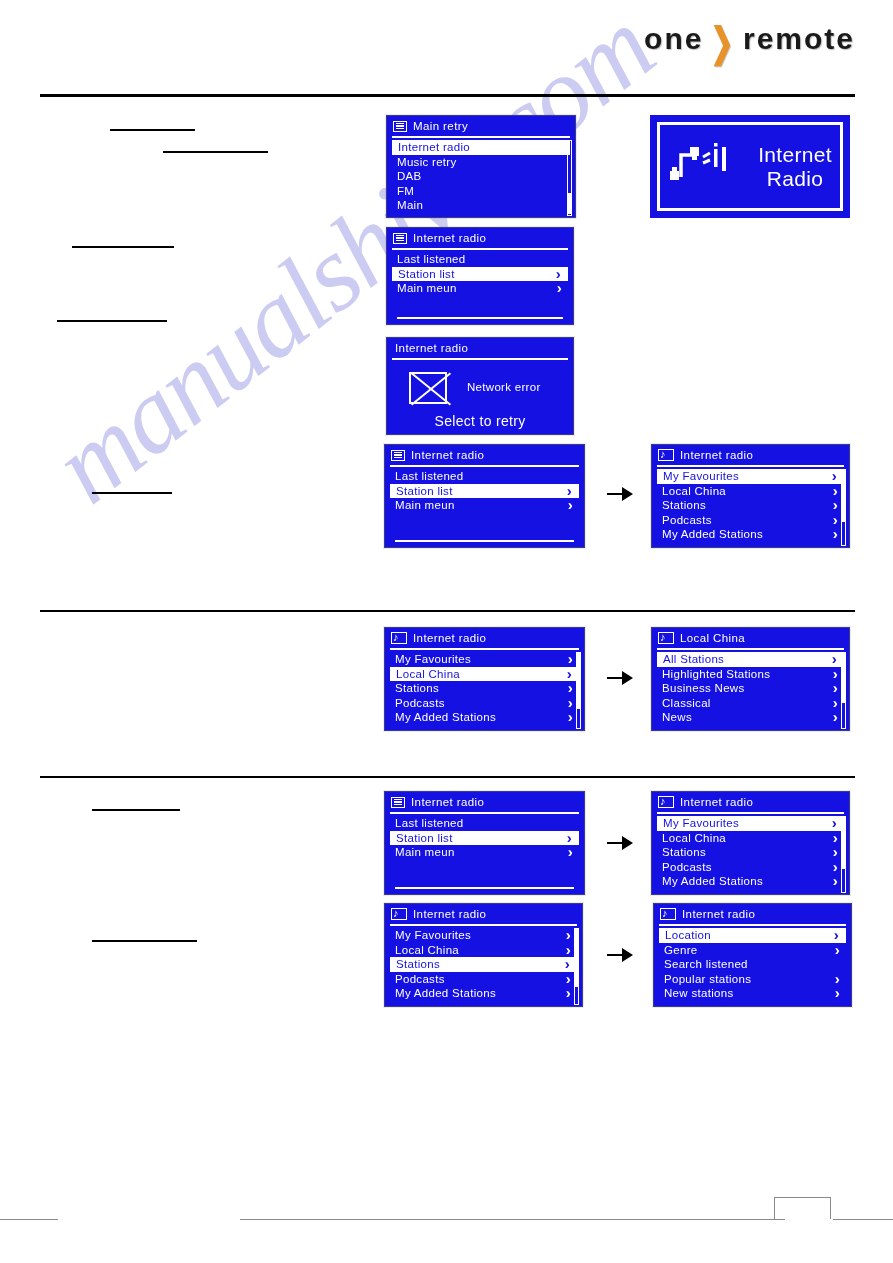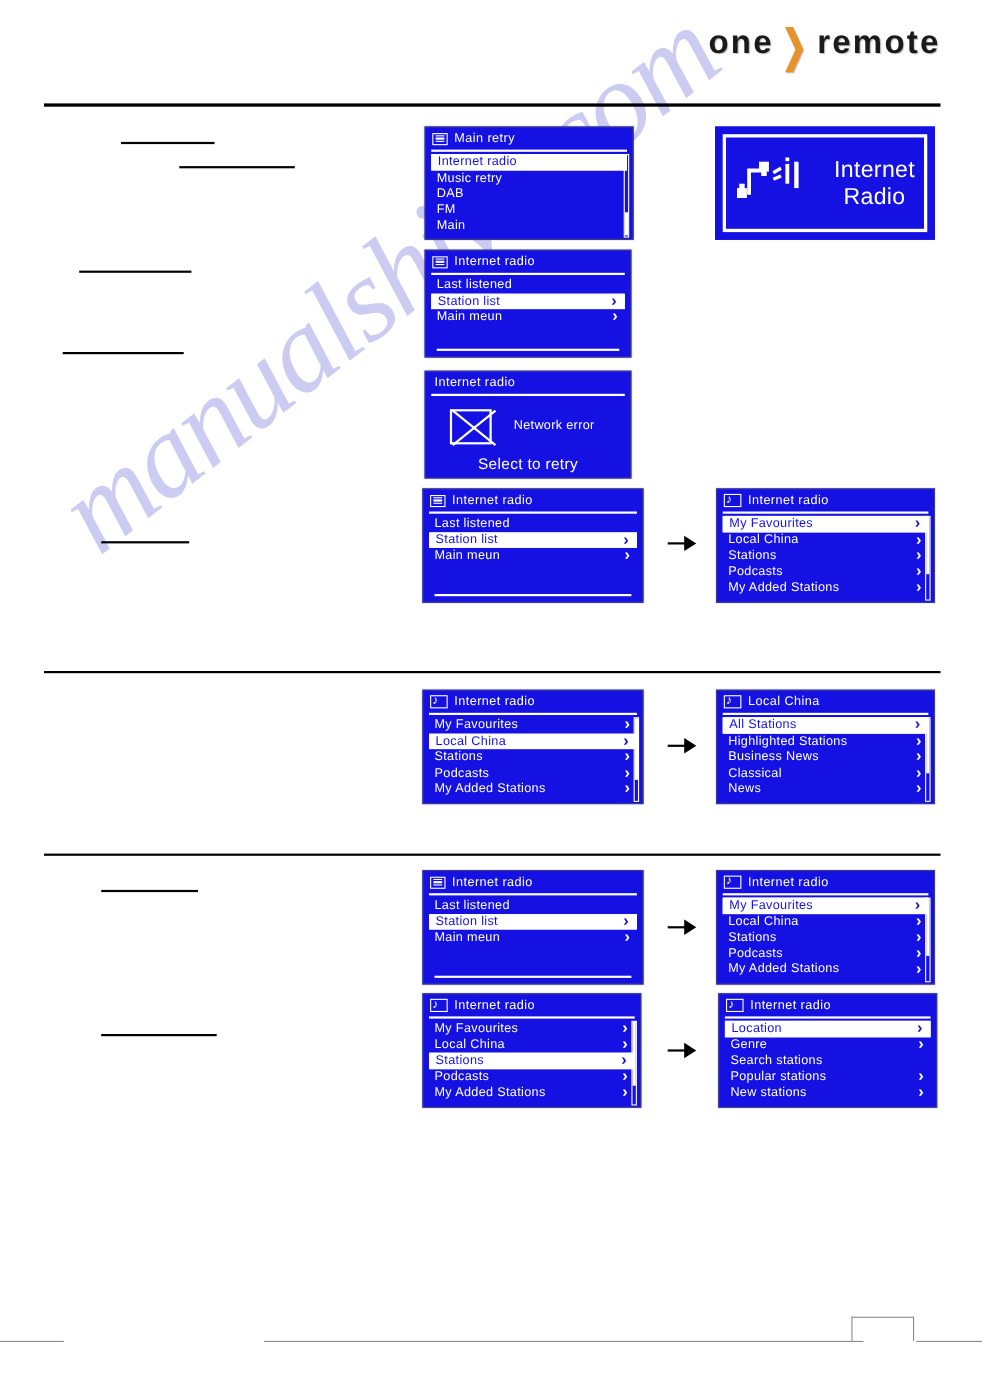--- a/index.html
+++ b/index.html
@@ -590,21 +590,21 @@
   <div class="rows">
     <div class="row sel">
       <span>Location</span>
       <span class="chev">›</span>
     </div>
     <div class="row">
       <span>Genre</span>
       <span class="chev">›</span>
     </div>
     <div class="row">
-      <span>Search  stations</span>
+      <span>Search  listened</span>
       <span class="chev"></span>
     </div>
     <div class="row">
       <span>Popular  stations</span>
       <span class="chev">›</span>
     </div>
     <div class="row">
       <span>New  stations</span>
       <span class="chev">›</span>
     </div>

